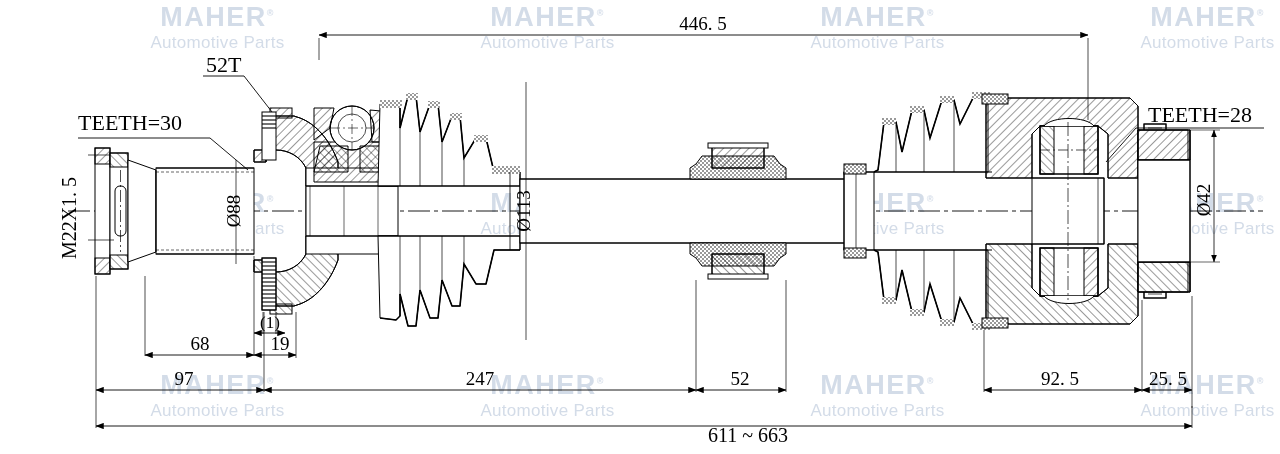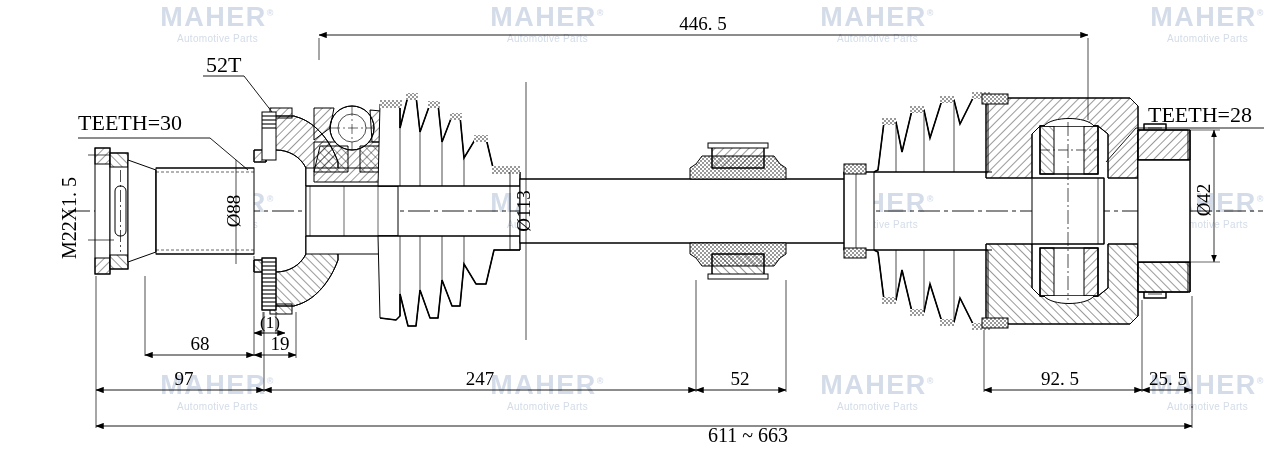--- a/index.html
+++ b/index.html
@@ -7,21 +7,21 @@
   body{width:1280px;height:454px;overflow:hidden;
        font-family:"Liberation Serif",serif;color:#000;}
   #stage{position:relative;width:1280px;height:402px;background:#fff;margin-left:48px;}
   #wm,#draw{position:absolute;left:0;top:0;width:1280px;height:454px;}
   #wm{z-index:1;}
   #draw{z-index:2;}
   .wmblock{position:absolute;text-align:center;color:#ccd6e4;
            font-family:"Liberation Sans",sans-serif;opacity:.85;}
   .wmblock .wm1{font-size:27px;font-weight:bold;letter-spacing:1.5px;line-height:1;}
   .wmblock .wm1 sup{font-size:9px;vertical-align:super;}
-  .wmblock .wm2{font-size:10px;letter-spacing:.3px;line-height:1;margin-top:3px;}
+  .wmblock .wm2{font-size:17px;letter-spacing:.3px;line-height:1;margin-top:3px;}
   text{font-family:"Liberation Serif",serif;}
 </style>
 </head>
 <body>
 
 <div id="stage">
 
   <div id="wm">
       <div class="wmblock" style="left: 62px; top: 4px; width: 215px;">
         <div class="wm1">MAHER<sup>®</sup></div>

